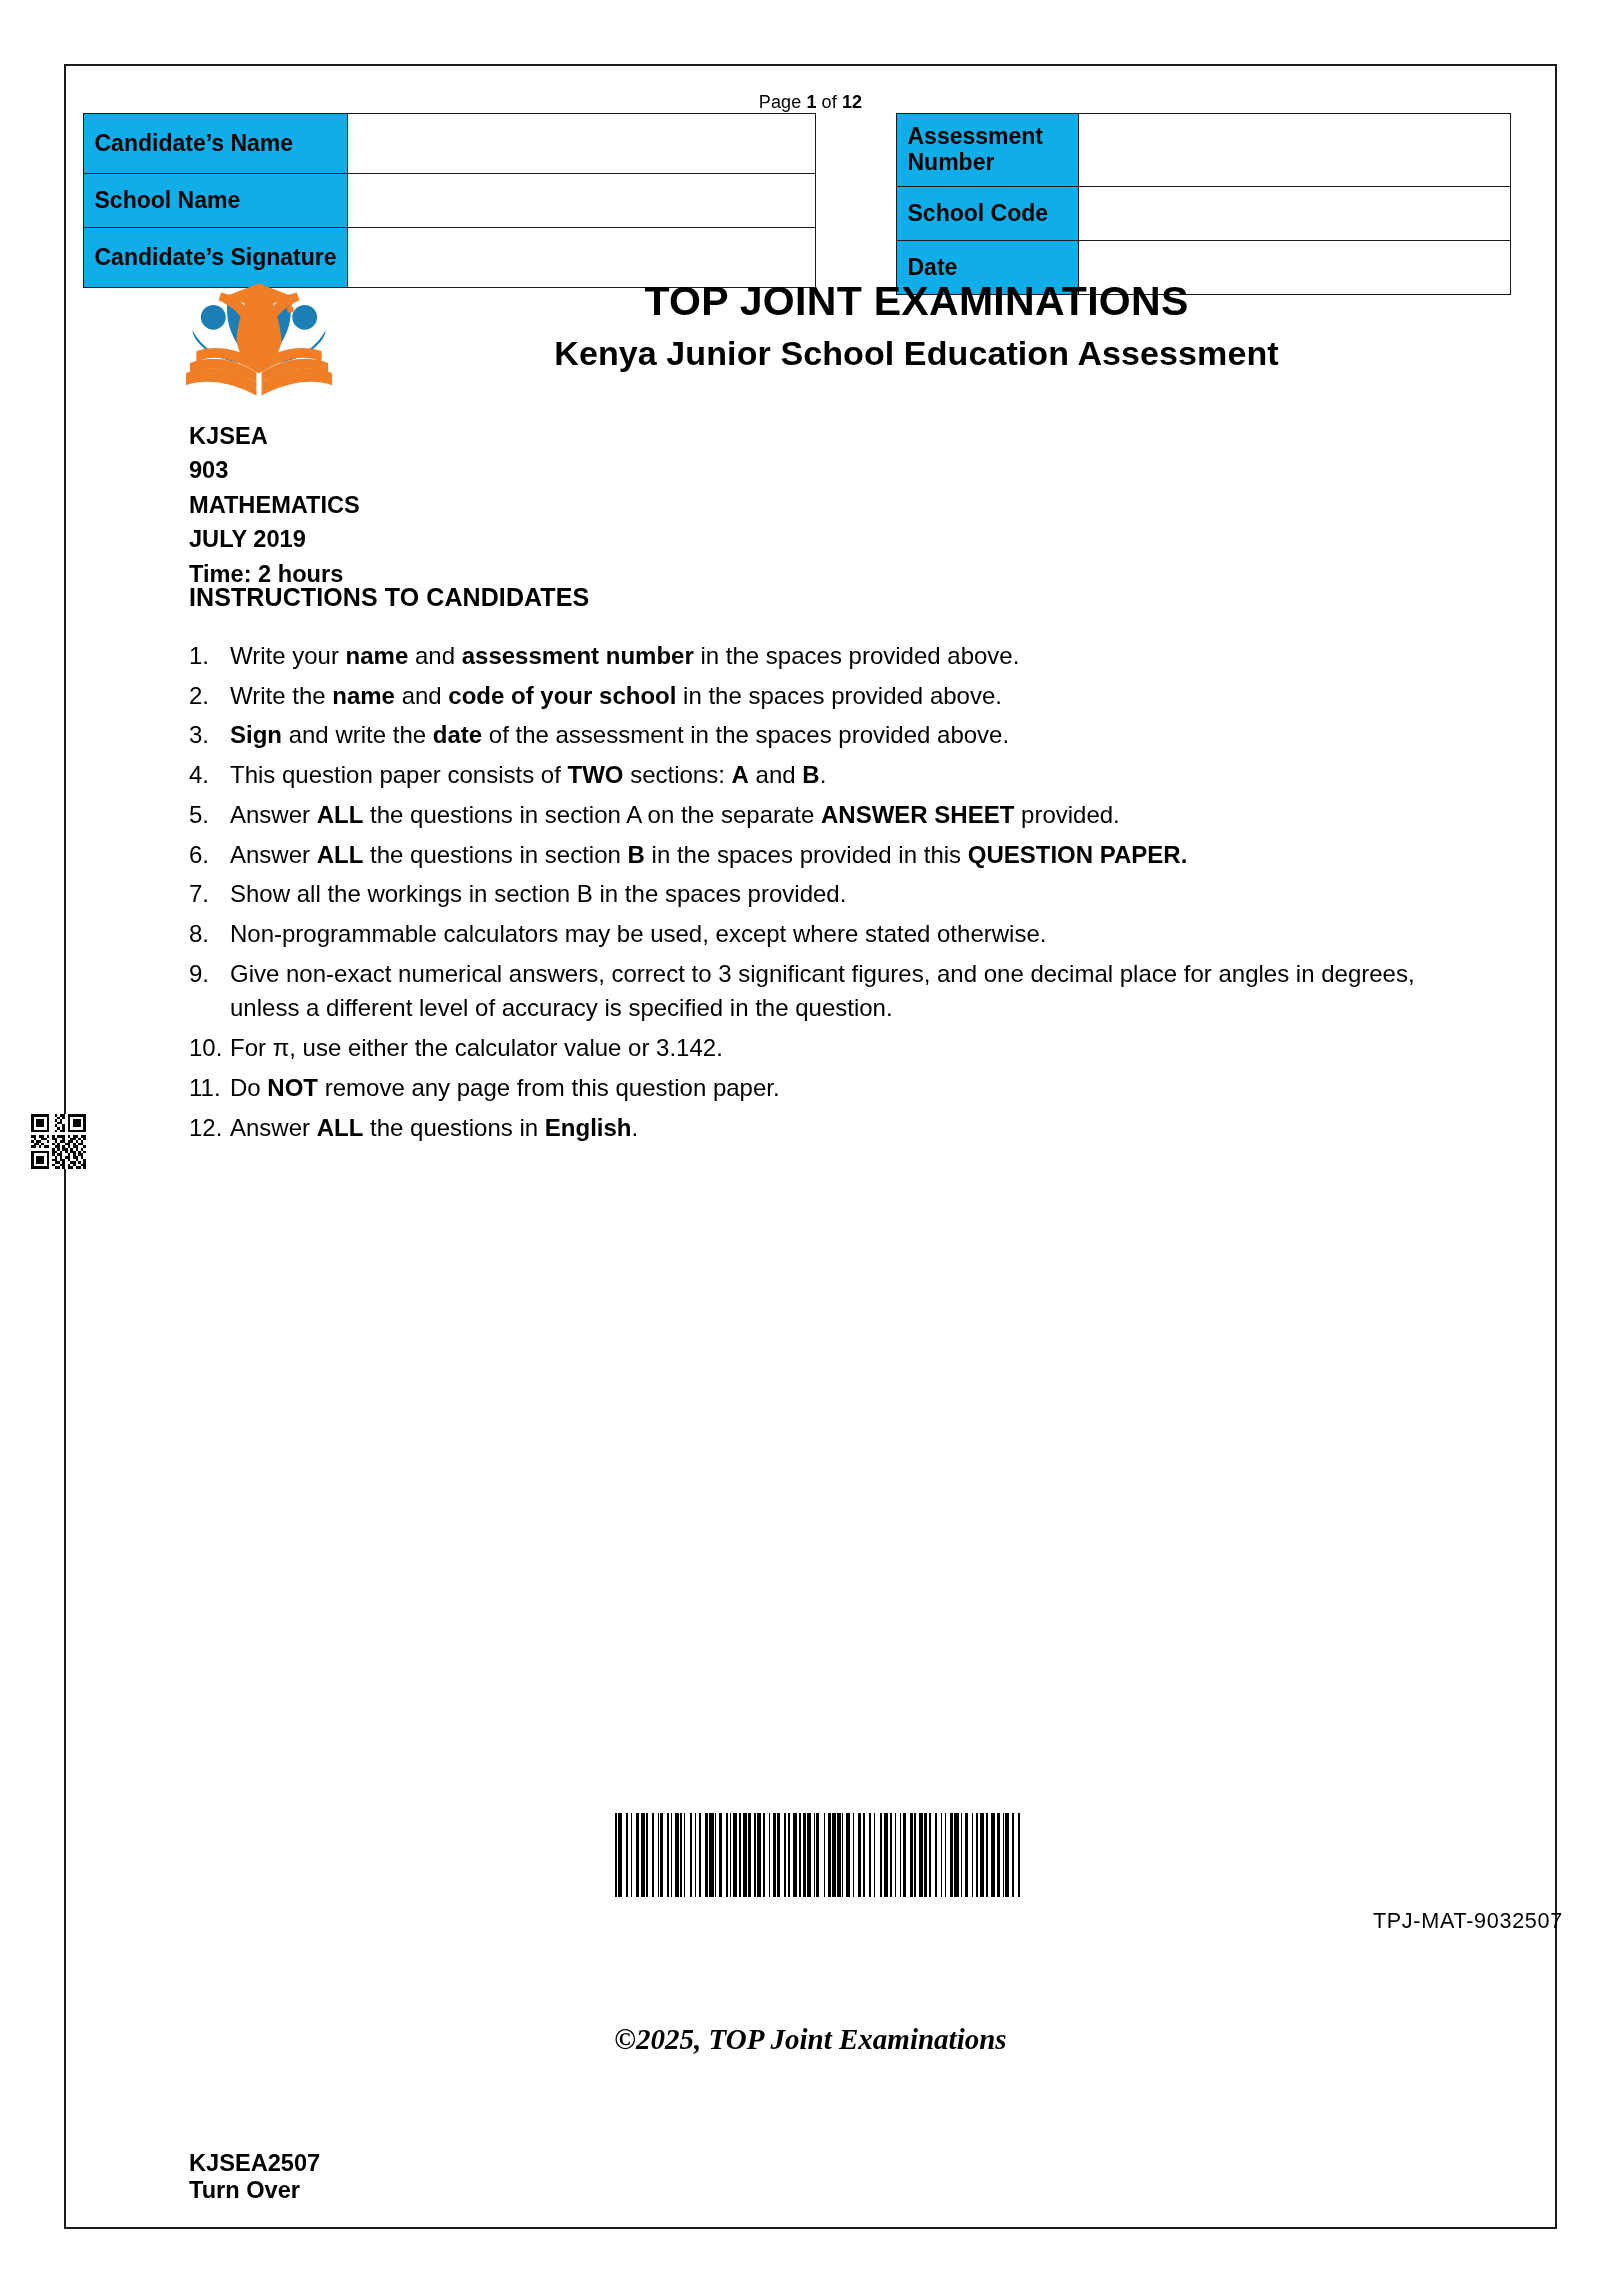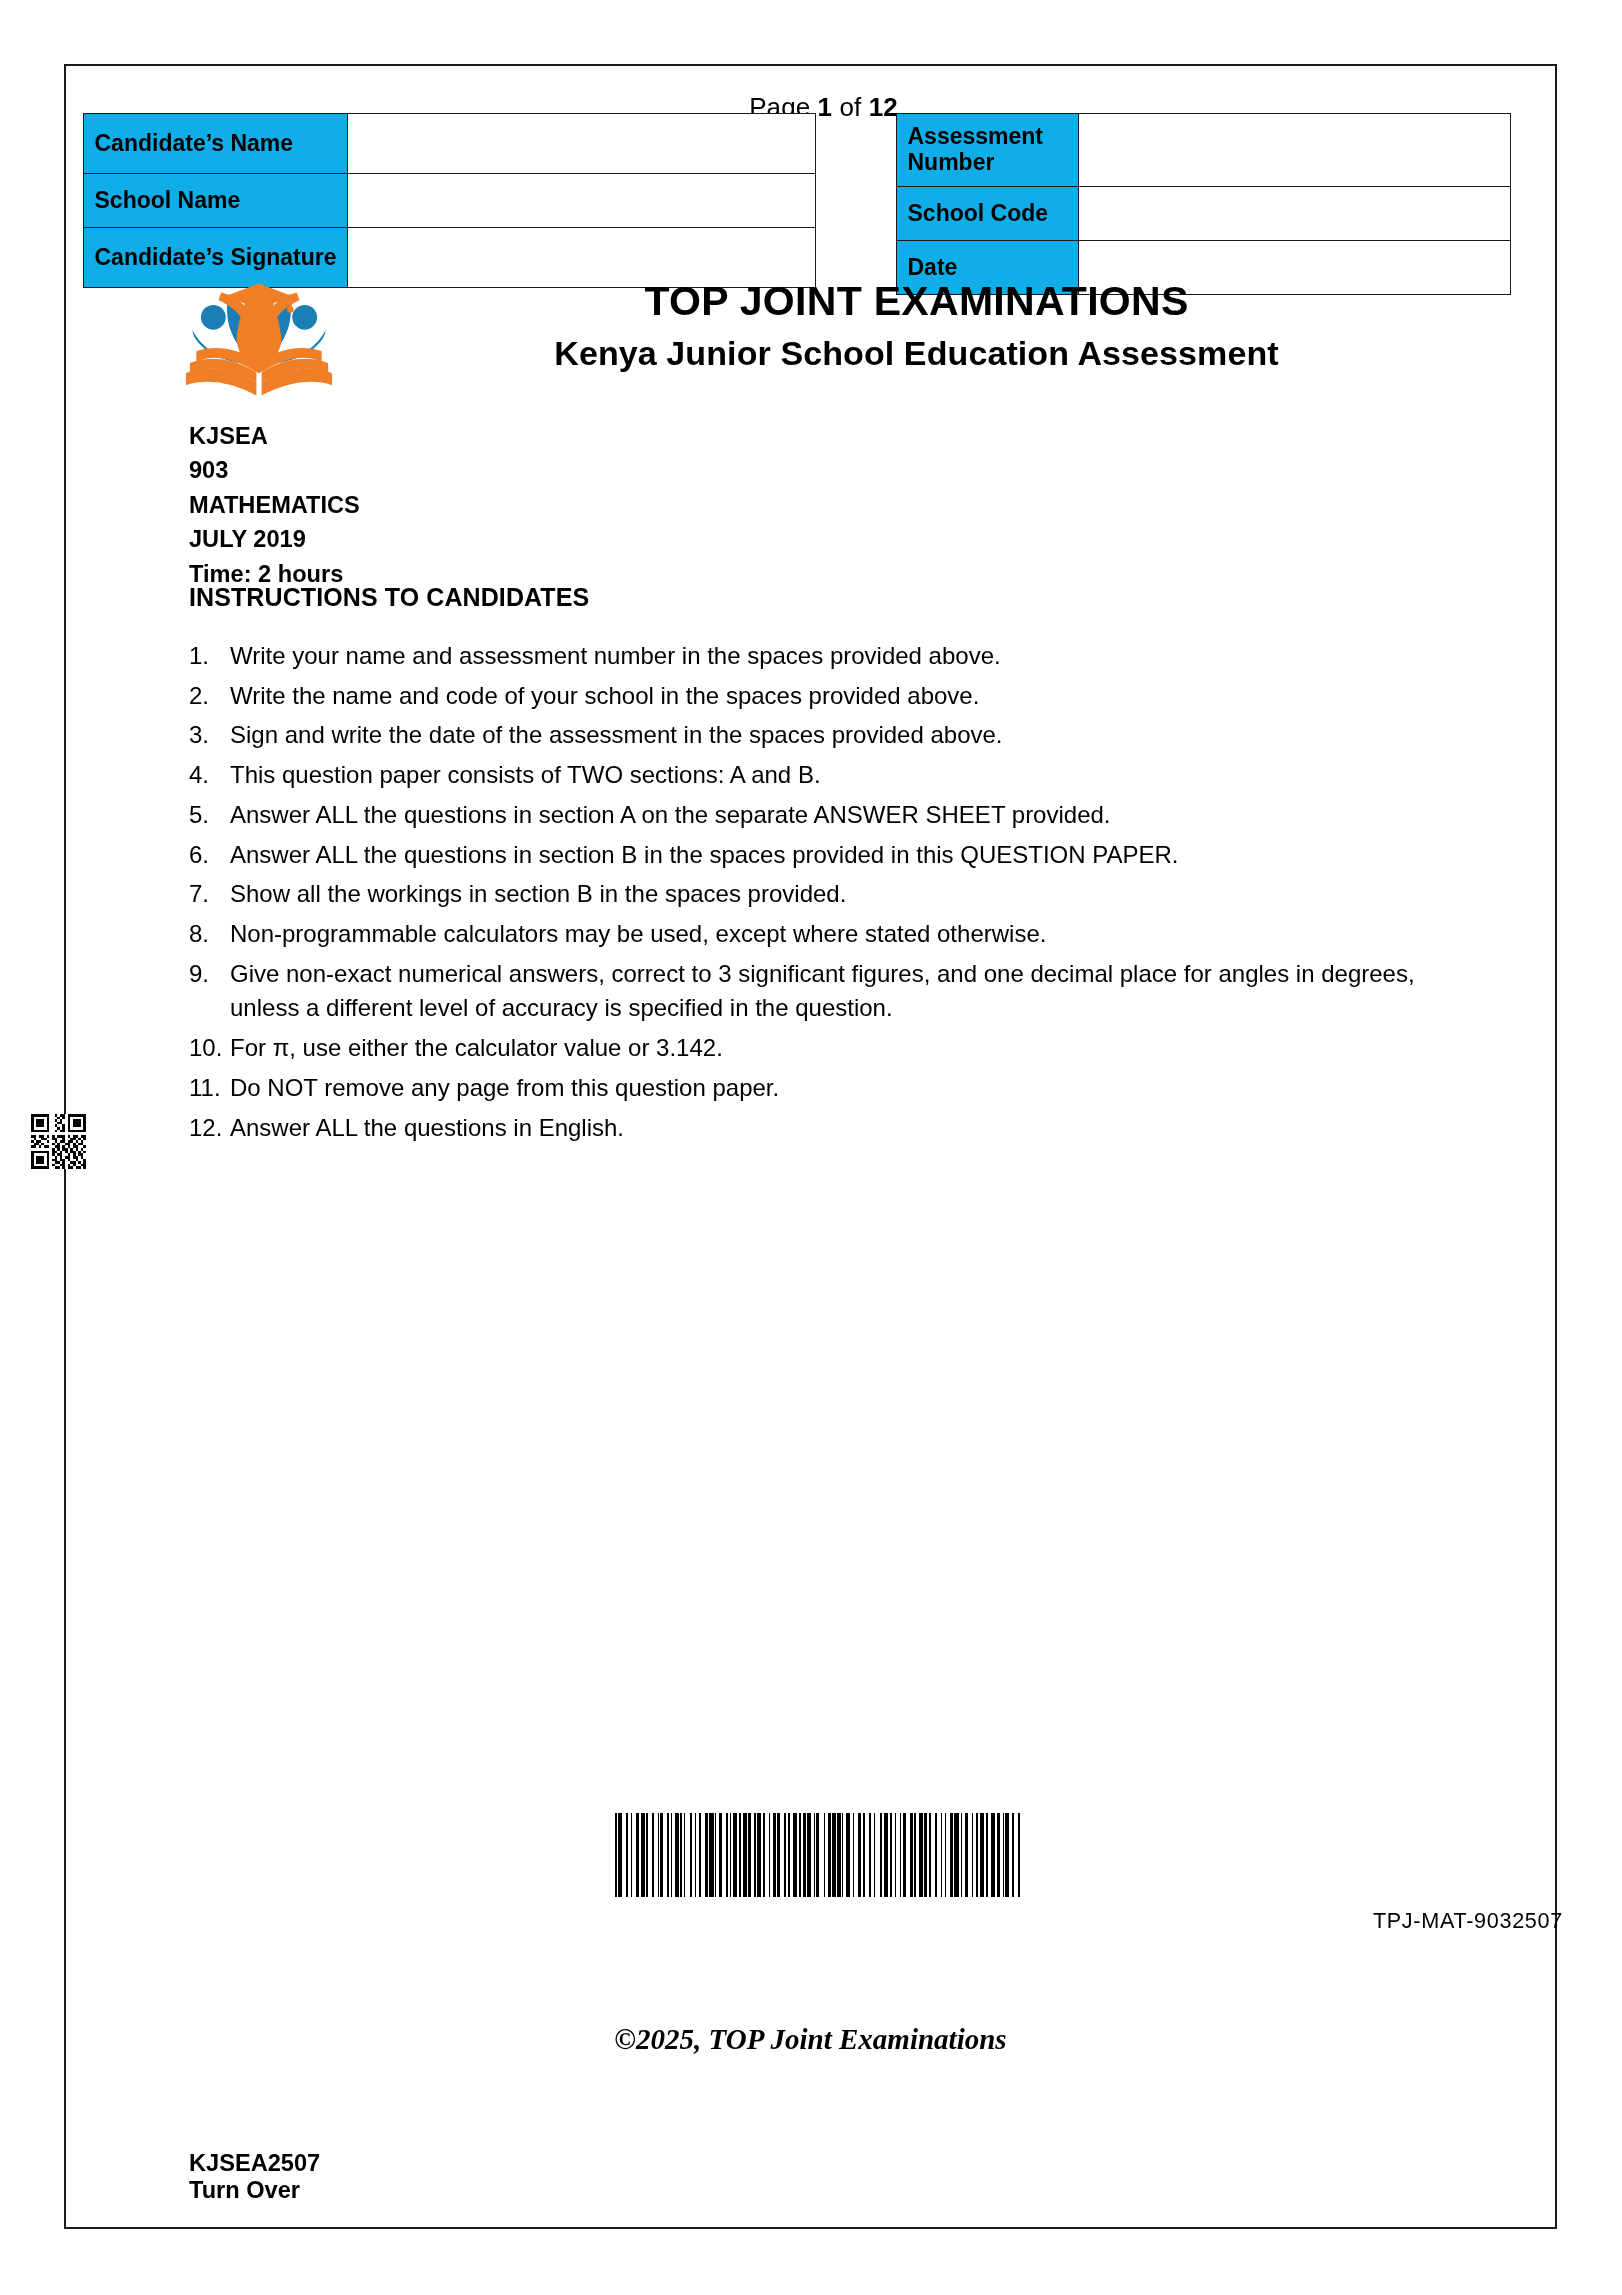--- a/index.html
+++ b/index.html
@@ -29,24 +29,24 @@
   .inner {
     position: relative;
     width: 100%;
     height: 100%;
   }
 
   
   .page-number {
     position: absolute;
     top: 26px;
-    left: 13px;
+    left: 0;
     width: 100%;
     text-align: center;
-    font-size: 26px;
+    font-size: 18px;
     letter-spacing: 0.1px;
   }
   .page-number b { font-weight: 700; }
 
   
   .tables-row {
     position: absolute;
     top: 47px;
     left: 0;
     width: 100%;
@@ -168,21 +168,21 @@
     padding-left: 41px;
     margin-bottom: 5.2px;
   }
   ol.instr-list li .num {
     position: absolute;
     left: 0;
     top: 0;
     width: 38px;
     text-align: left;
   }
-  ol.instr-list li b { font-weight: 400; }
+  ol.instr-list li b { font-weight: 700; }
 
   
   .qr {
     position: absolute;
     left: -35px;
     top: 1048px;
     width: 55px;
     height: 55px;
   }
   .qr svg { display: block; }

